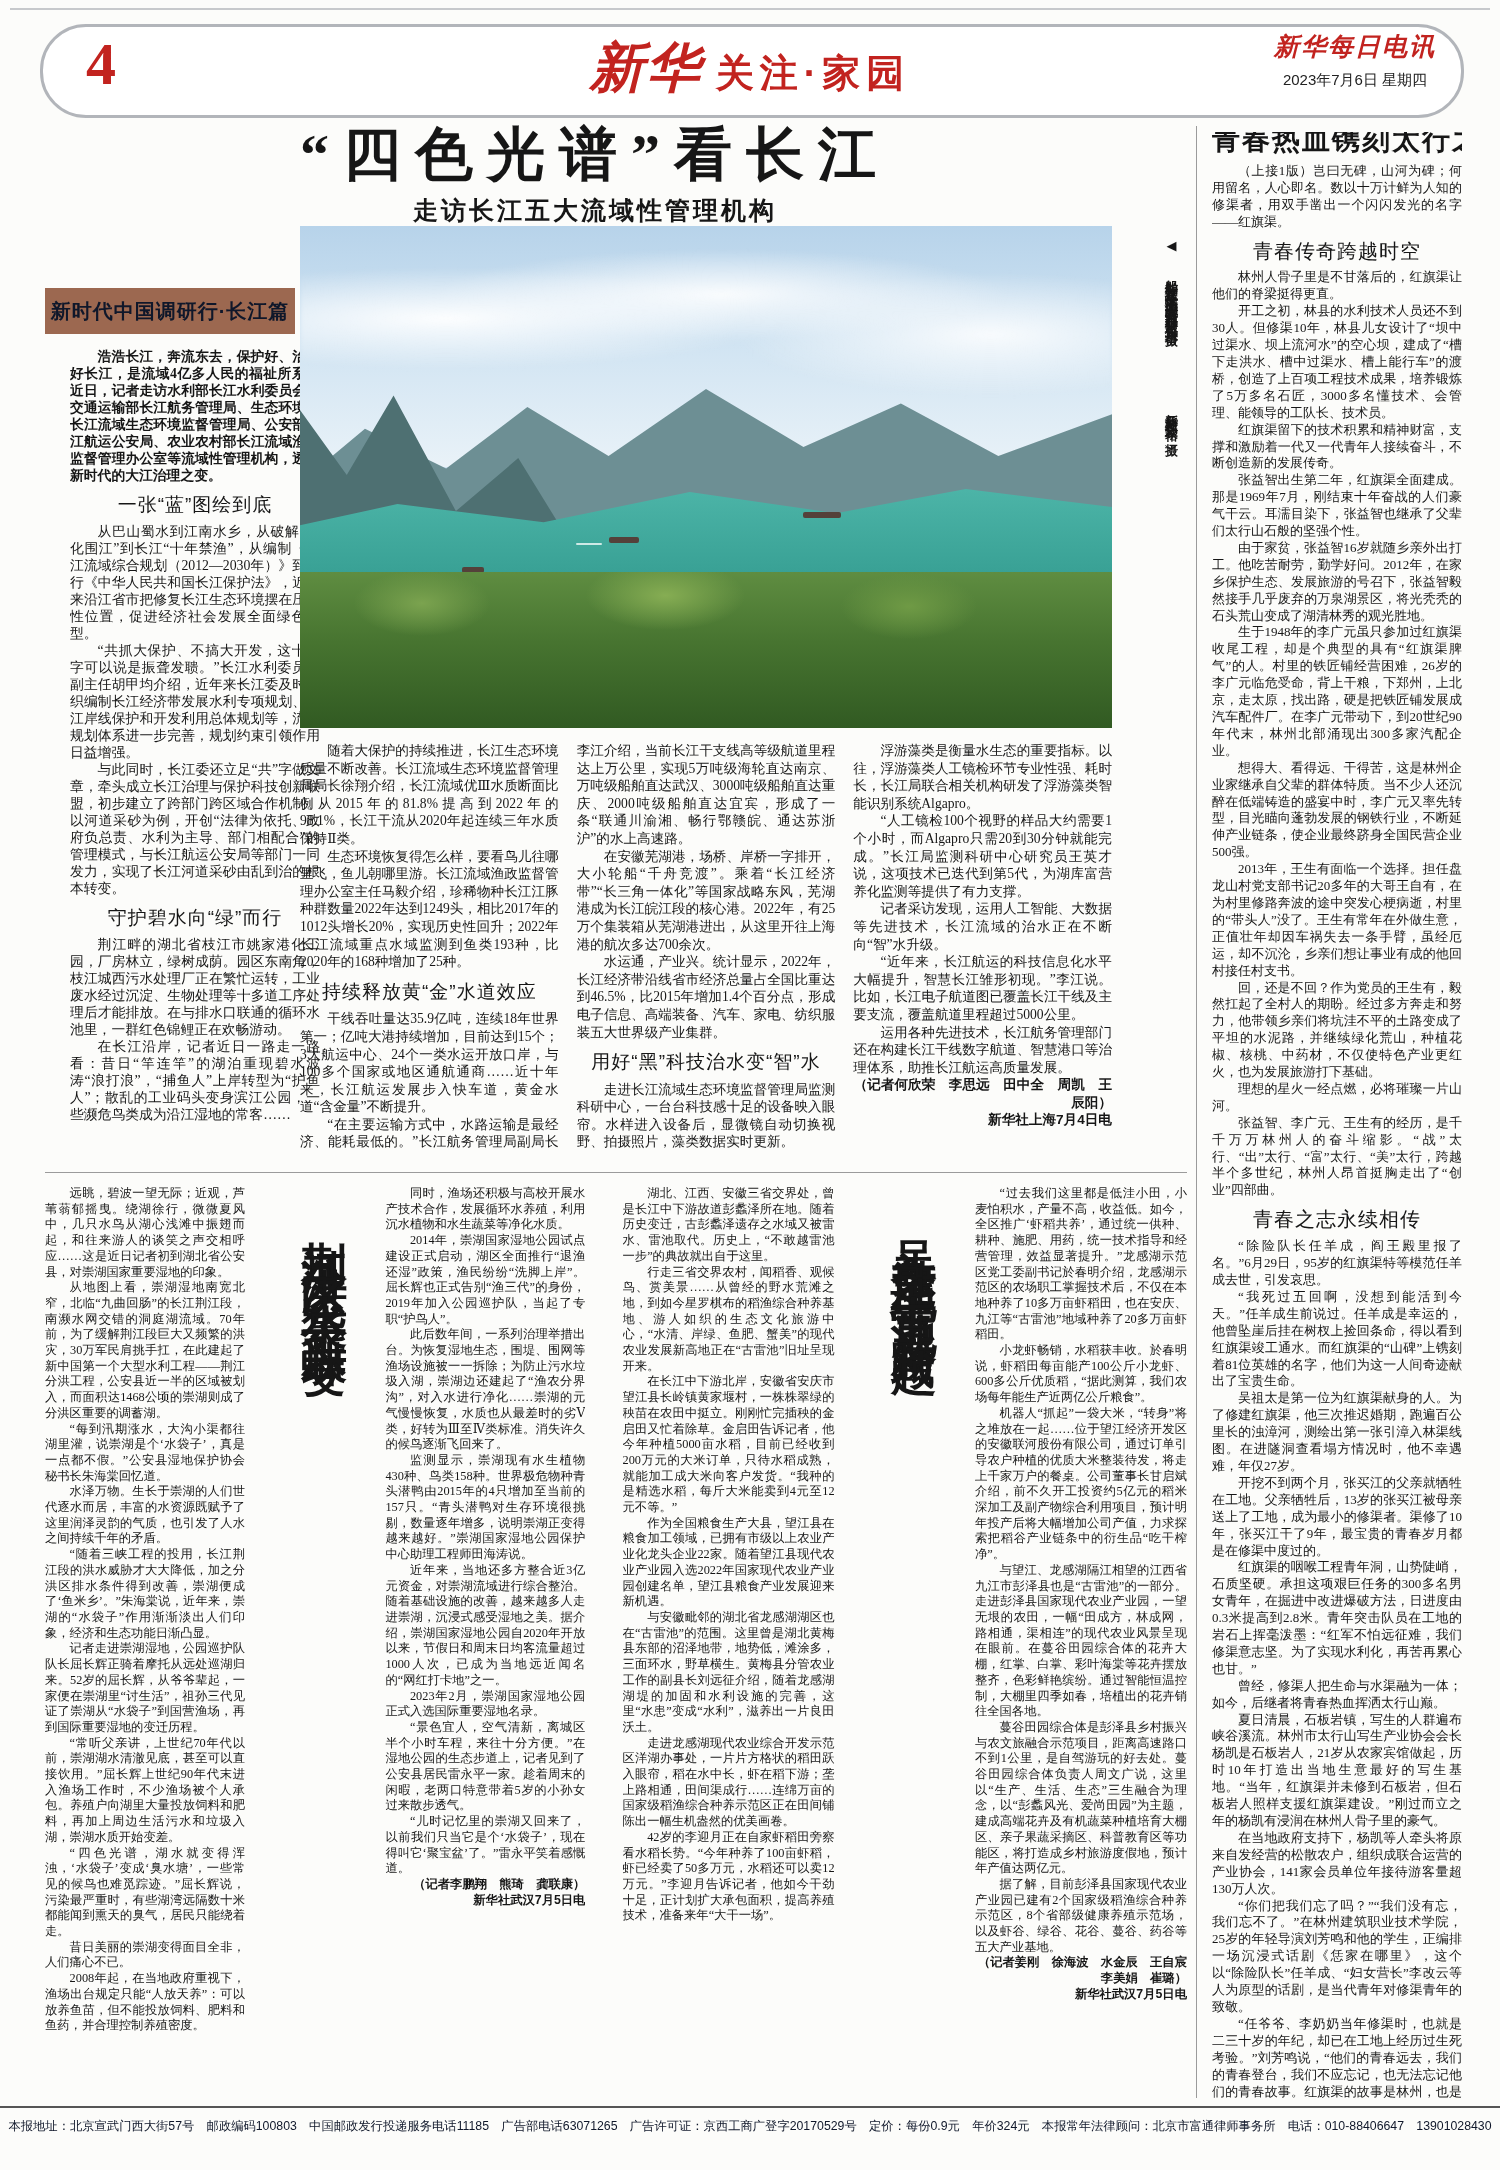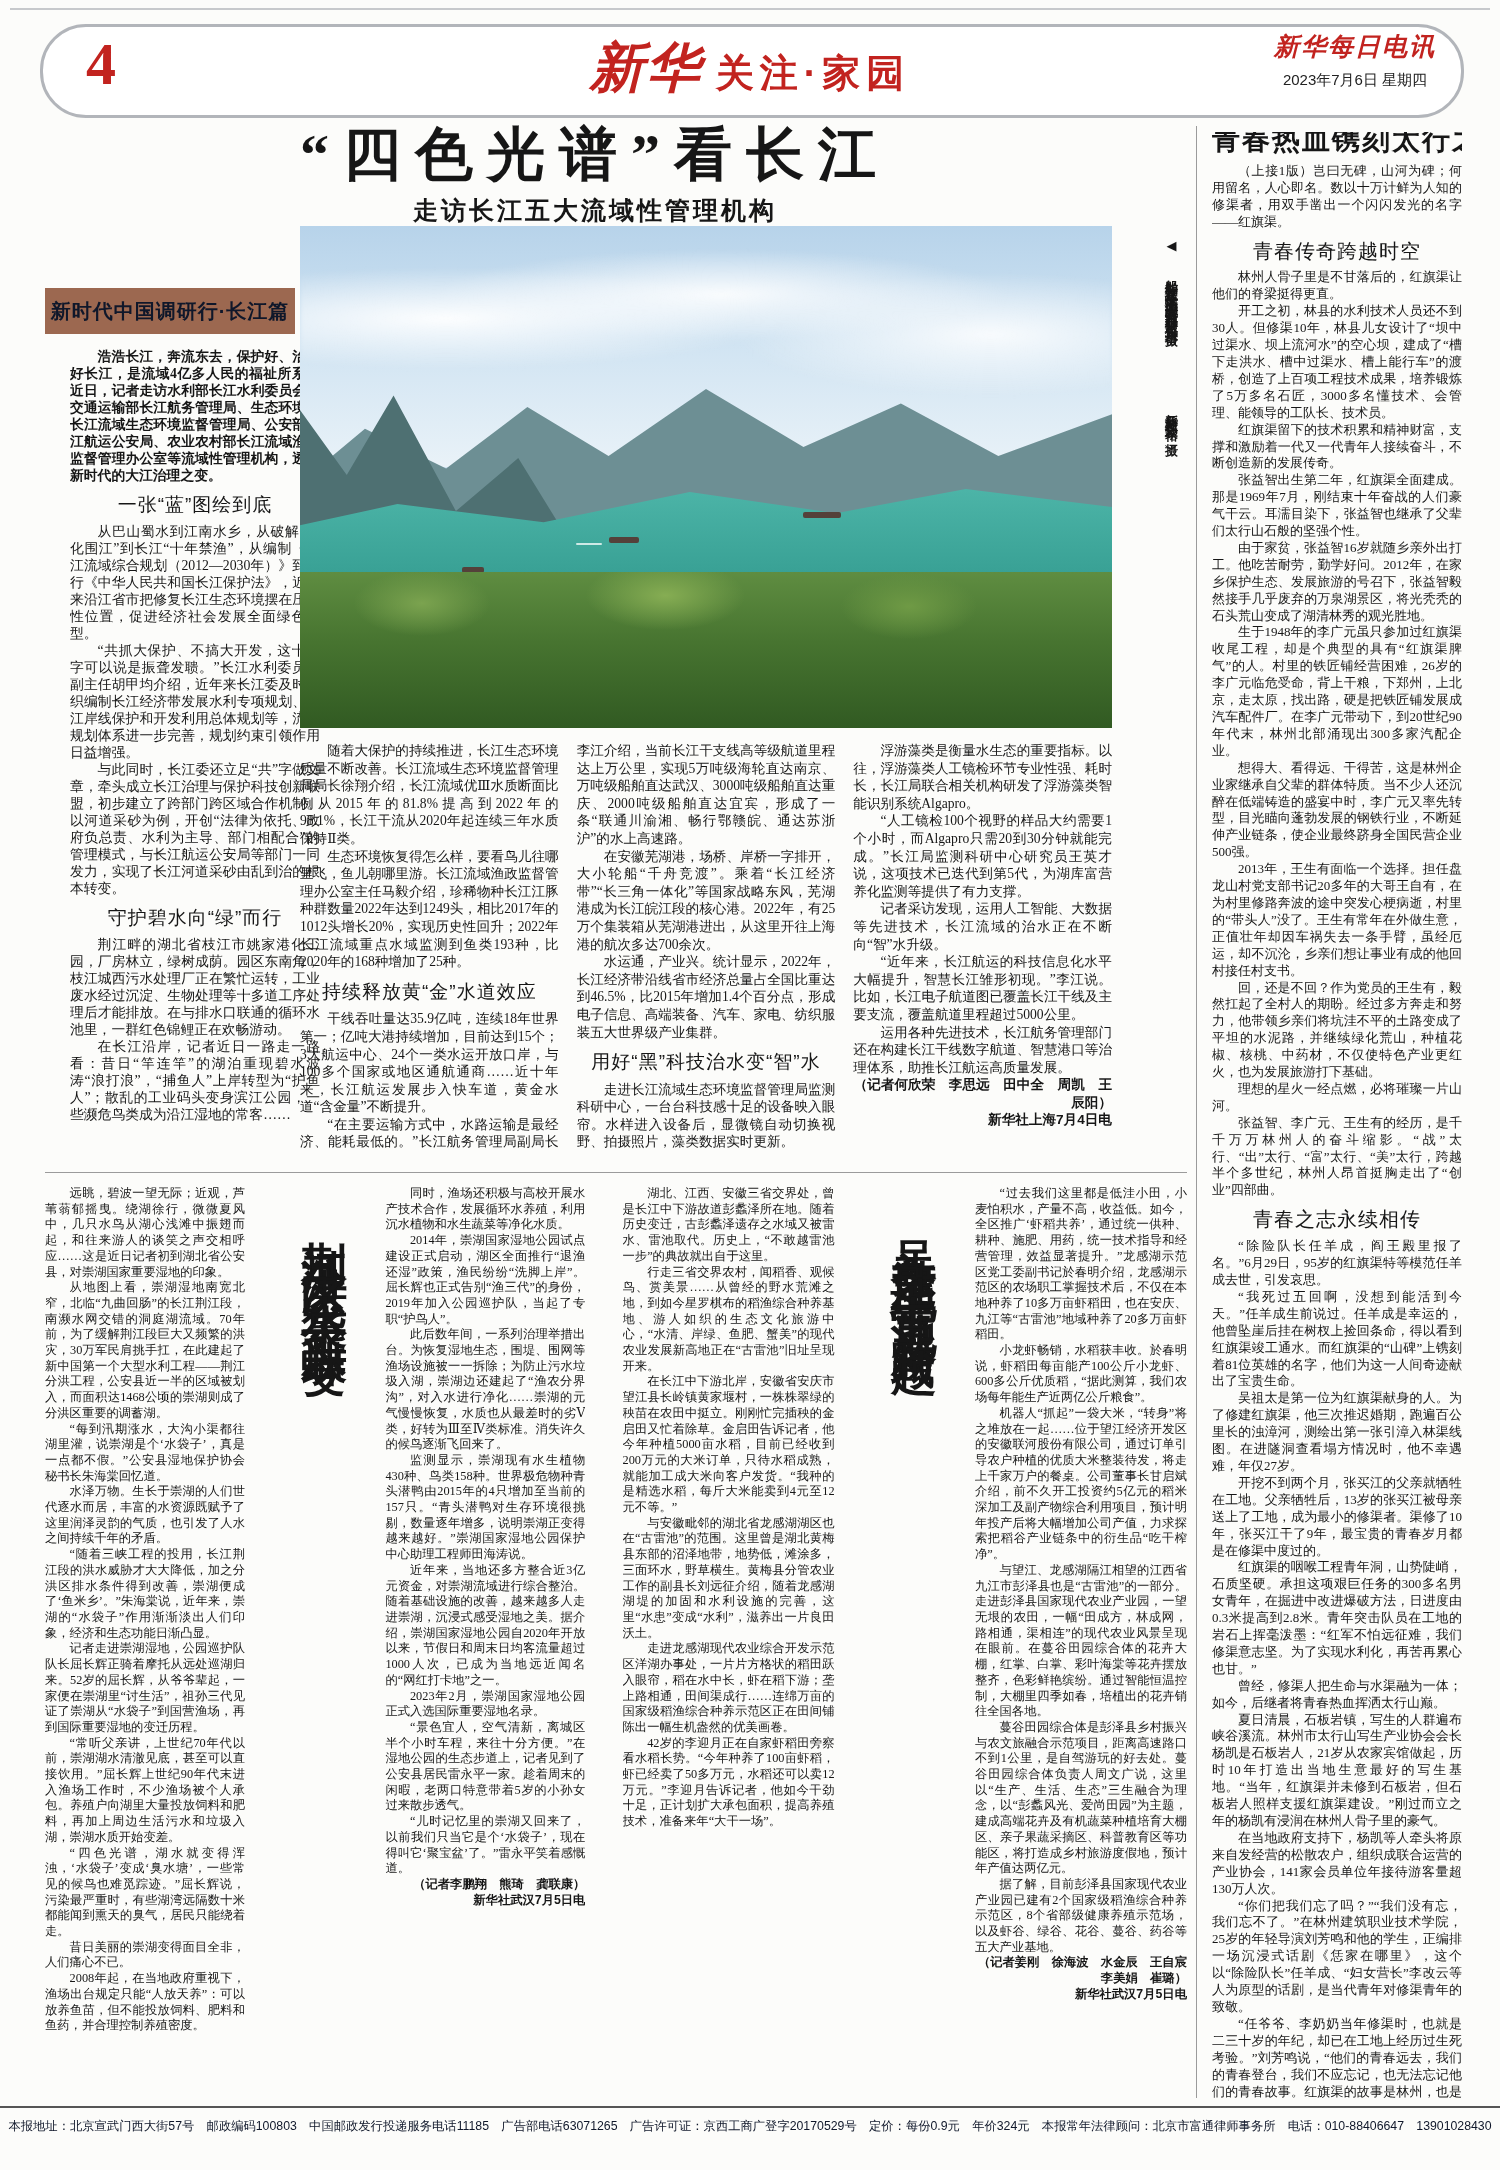--- a/index.html
+++ b/index.html
@@ -196,20 +196,21 @@
         <p class="p">2023年2月，崇湖国家湿地公园正式入选国际重要湿地名录。</p>
         <p class="p">“景色宜人，空气清新，离城区半个小时车程，来往十分方便。”在湿地公园的生态步道上，记者见到了公安县居民雷永平一家。趁着周末的闲暇，老两口特意带着5岁的小孙女过来散步透气。</p>
         <p class="p">“儿时记忆里的崇湖又回来了，以前我们只当它是个‘水袋子’，现在得叫它‘聚宝盆’了。”雷永平笑着感慨道。</p>
         <p class="byline">（记者李鹏翔　熊琦　龚联康）</p>
         <p class="byline">新华社武汉7月5日电</p>
       </div>
     <div class="bcol c3 article-text">
         <p class="p">湖北、江西、安徽三省交界处，曾是长江中下游故道彭蠡泽所在地。随着历史变迁，古彭蠡泽遗存之水域又被雷水、雷池取代。历史上，“不敢越雷池一步”的典故就出自于这里。</p>
         <p class="p">行走三省交界农村，闻稻香、观候鸟、赏美景……从曾经的野水荒滩之地，到如今星罗棋布的稻渔综合种养基地、游人如织的生态文化旅游中心，“水清、岸绿、鱼肥、蟹美”的现代农业发展新高地正在“古雷池”旧址呈现开来。</p>
         <p class="p">在长江中下游北岸，安徽省安庆市望江县长岭镇黄家堰村，一株株翠绿的秧苗在农田中挺立。刚刚忙完插秧的金启田又忙着除草。金启田告诉记者，他今年种植5000亩水稻，目前已经收到200万元的大米订单，只待水稻成熟，就能加工成大米向客户发货。“我种的是精选水稻，每斤大米能卖到4元至12元不等。”</p>
+        <p class="p">作为全国粮食生产大县，望江县在粮食加工领域，已拥有市级以上农业产业化龙头企业22家。随着望江县现代农业产业园入选2022年国家现代农业产业园创建名单，望江县粮食产业发展迎来新机遇。</p>
         <p class="p">与安徽毗邻的湖北省龙感湖湖区也在“古雷池”的范围。这里曾是湖北黄梅县东部的沼泽地带，地势低，滩涂多，三面环水，野草横生。黄梅县分管农业工作的副县长刘远征介绍，随着龙感湖湖堤的加固和水利设施的完善，这里“水患”变成“水利”，滋养出一片良田沃土。</p>
         <p class="p">走进龙感湖现代农业综合开发示范区洋湖办事处，一片片方格状的稻田跃入眼帘，稻在水中长，虾在稻下游；垄上路相通，田间渠成行……连绵万亩的国家级稻渔综合种养示范区正在田间铺陈出一幅生机盎然的优美画卷。</p>
         <p class="p">42岁的李迎月正在自家虾稻田旁察看水稻长势。“今年种养了100亩虾稻，虾已经卖了50多万元，水稻还可以卖12万元。”李迎月告诉记者，他如今干劲十足，正计划扩大承包面积，提高养殖技术，准备来年“大干一场”。</p>
       </div>
     <div class="vhead">吴头楚尾地『古雷池』新跨越</div>
     <div class="bcol c4 article-text">
         <p class="p">“过去我们这里都是低洼小田，小麦怕积水，产量不高，收益低。如今，全区推广‘虾稻共养’，通过统一供种、耕种、施肥、用药，统一技术指导和经营管理，效益显著提升。”龙感湖示范区党工委副书记於春明介绍，龙感湖示范区的农场职工掌握技术后，不仅在本地种养了10多万亩虾稻田，也在安庆、九江等“古雷池”地域种养了20多万亩虾稻田。</p>
         <p class="p">小龙虾畅销，水稻获丰收。於春明说，虾稻田每亩能产100公斤小龙虾、600多公斤优质稻，“据此测算，我们农场每年能生产近两亿公斤粮食”。</p>
         <p class="p">机器人“抓起”一袋大米，“转身”将之堆放在一起……位于望江经济开发区的安徽联河股份有限公司，通过订单引导农户种植的优质大米整装待发，将走上千家万户的餐桌。公司董事长甘启斌介绍，前不久开工投资约5亿元的稻米深加工及副产物综合利用项目，预计明年投产后将大幅增加公司产值，力求探索把稻谷产业链条中的衍生品“吃干榨净”。</p>
         <p class="p">与望江、龙感湖隔江相望的江西省九江市彭泽县也是“古雷池”的一部分。走进彭泽县国家现代农业产业园，一望无垠的农田，一幅“田成方，林成网，路相通，渠相连”的现代农业风景呈现在眼前。在蔓谷田园综合体的花卉大棚，红掌、白掌、彩叶海棠等花卉摆放整齐，色彩鲜艳缤纷。通过智能恒温控制，大棚里四季如春，培植出的花卉销往全国各地。</p>

